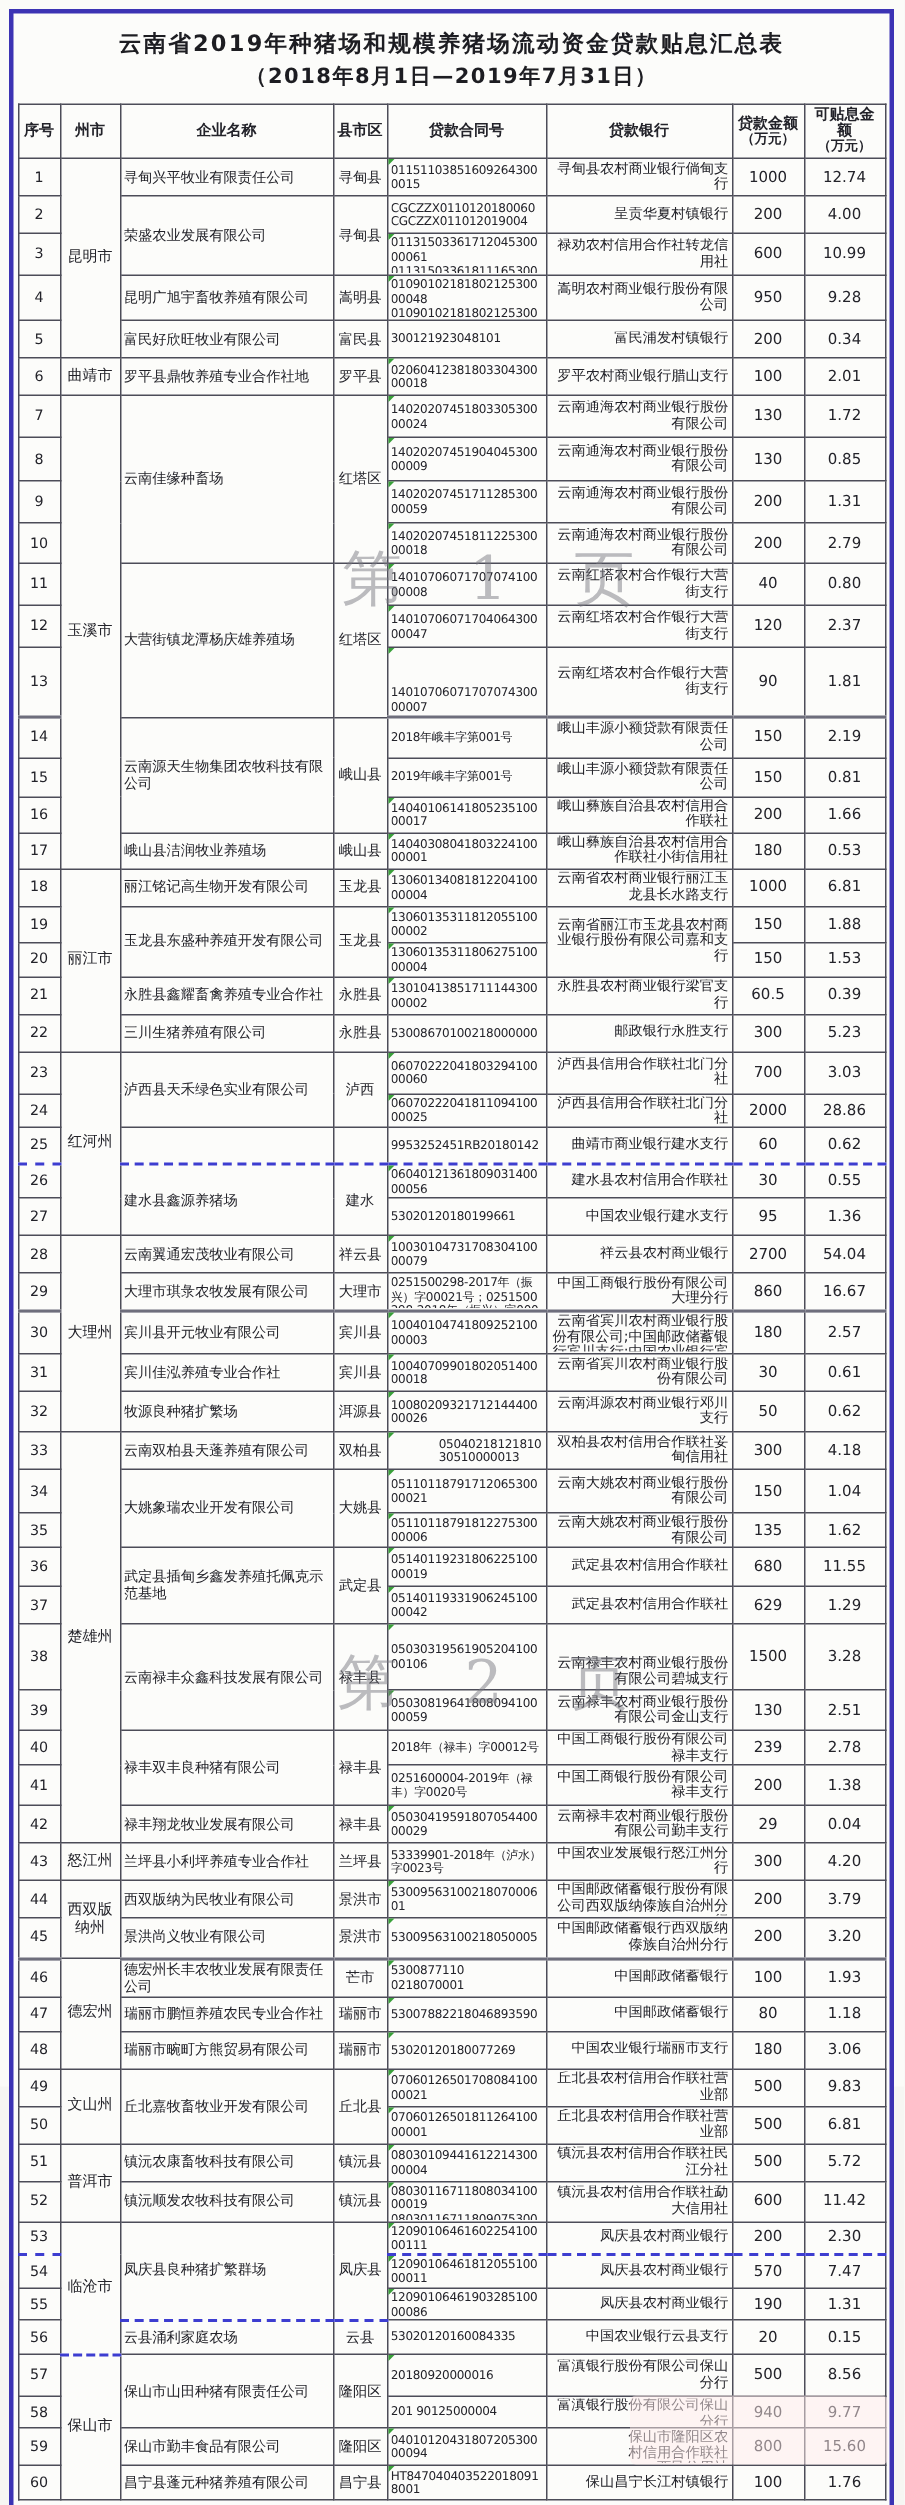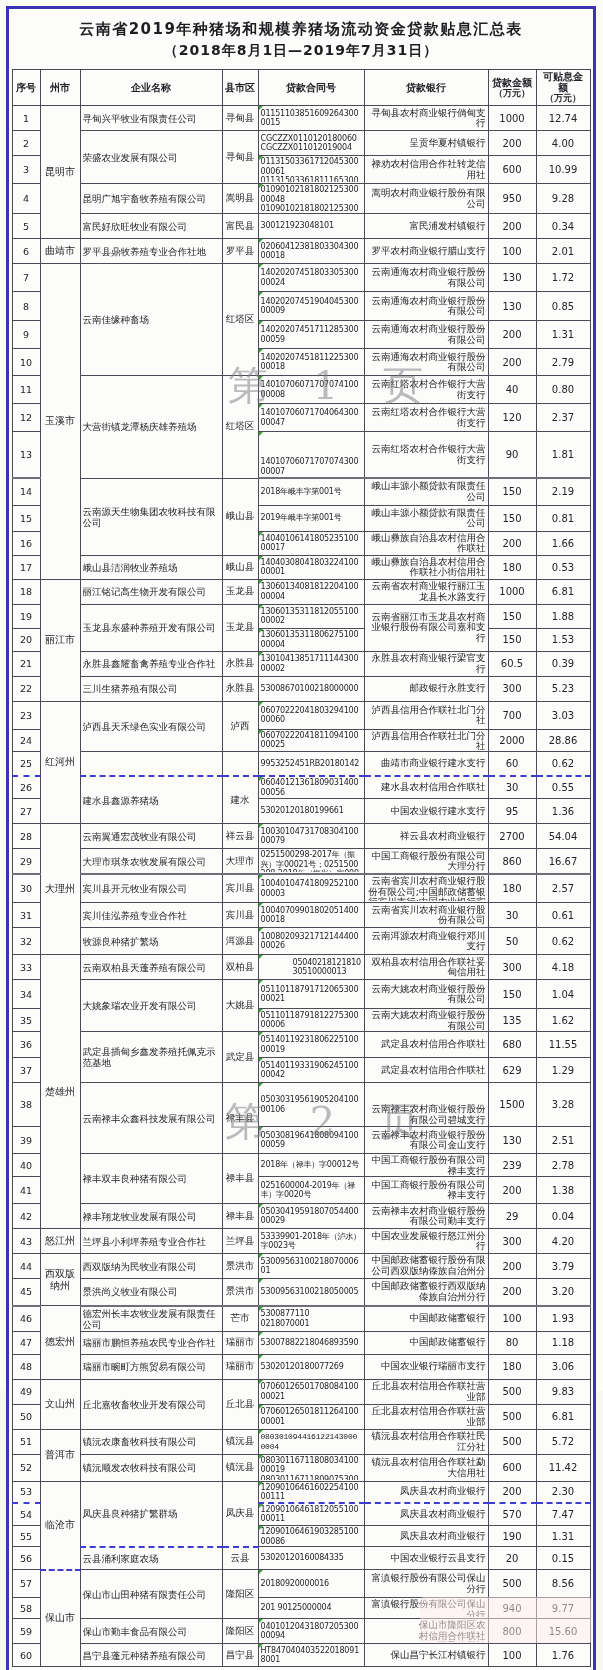--- a/index.html
+++ b/index.html
@@ -1161,21 +1161,21 @@
             <td class="pref" rowspan="2">
               <div class="cv">普洱市</div>
             </td>
             <td class="comp">
               <div class="cv">镇沅农康畜牧科技有限公司</div>
             </td>
             <td class="cty">
               <div class="cv">镇沅县</div>
             </td>
             <td class="loan tick">
-              <div class="cv" style="max-height: 22px; font-family: Liberation Mono, monospace;">0803010944161221430000004</div>
+              <div class="cv" style="max-height: 22px;">0803010944161221430000004</div>
             </td>
             <td class="bank">
               <div class="cv" style="max-height: 22px;">镇沅县农村信用合作联社民江分社</div>
             </td>
             <td class="amt">
               <div class="cv">500</div>
             </td>
             <td class="sub">
               <div class="cv">5.72</div>
             </td>

